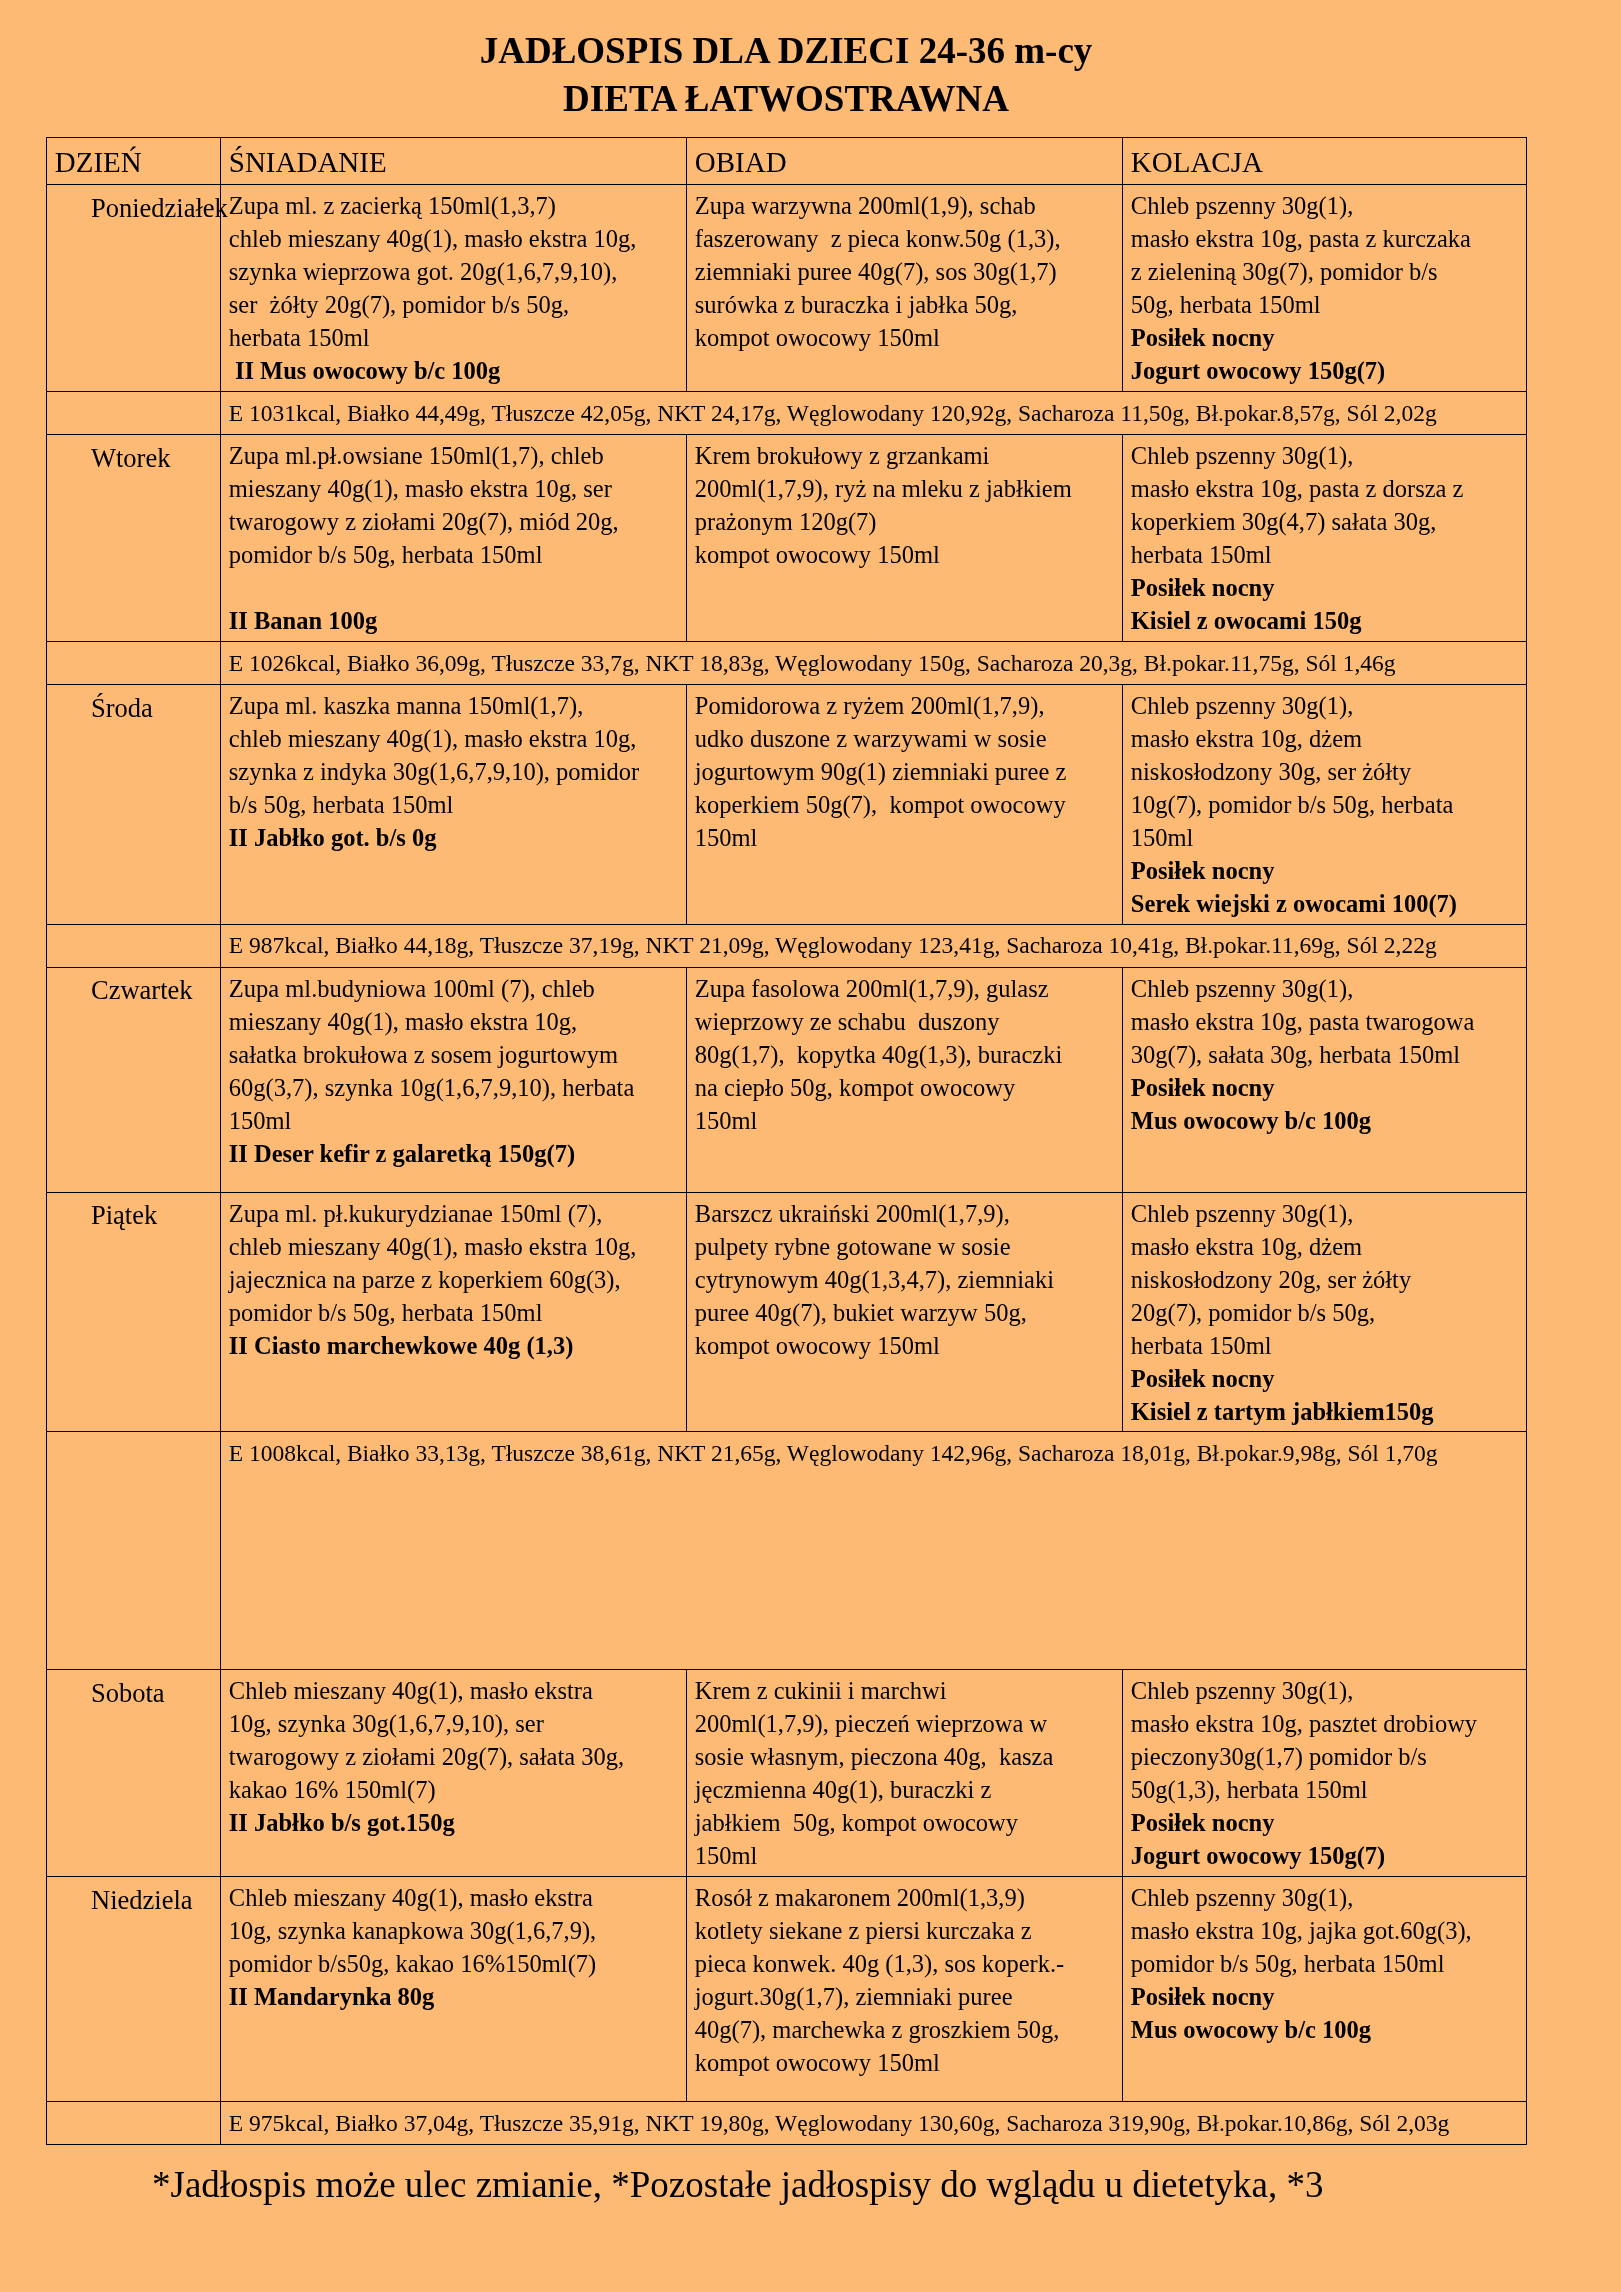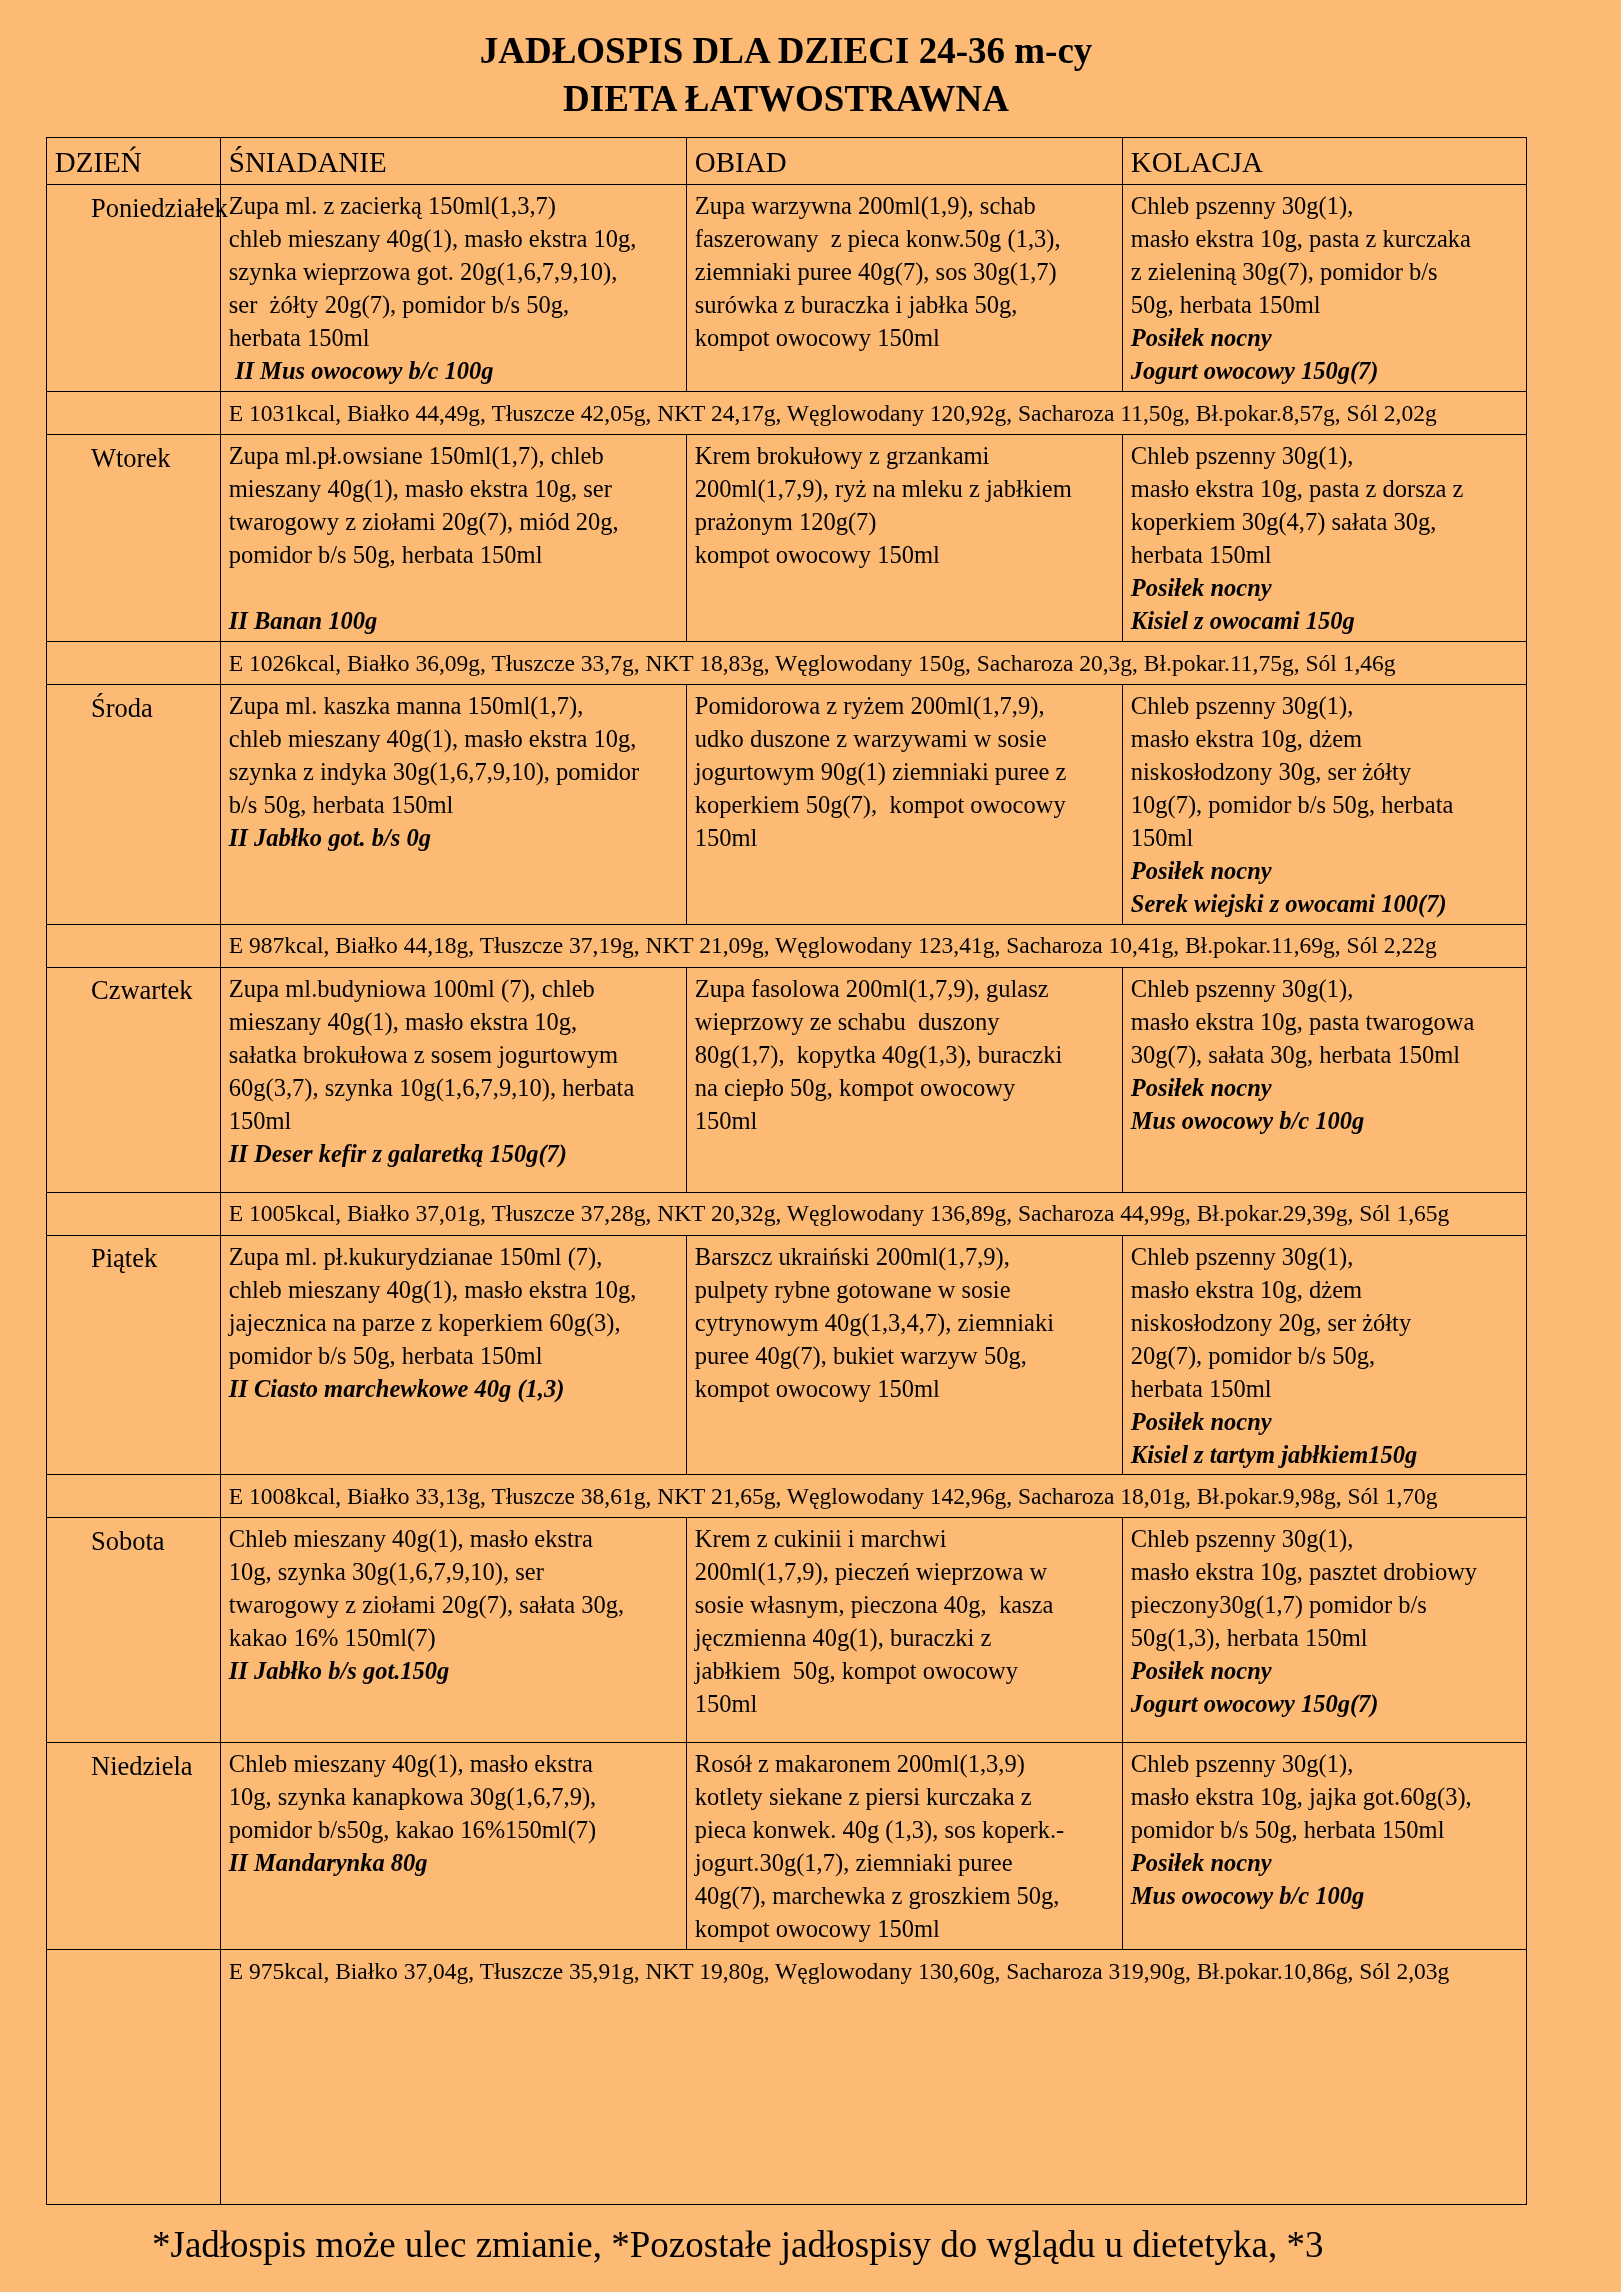--- a/index.html
+++ b/index.html
@@ -52,21 +52,21 @@
   td.day-cell {
     font-size: 26.5px;
     padding-top: 7.8px;
     padding-left: 44px;
   }
   .cell-text {
     white-space: pre-wrap;
     font-size: 24.5px;
     line-height: 33px;
   }
-  .bold { font-weight: bold; font-style: italic; }
+  .bold { font-weight: bold; }
   tr.summary-row { height: 43px; }
   tr.summary-row td {
     font-size: 23.5px;
     padding-top: 7.8px;
     white-space: nowrap;
     overflow: hidden;
   }
   
   tbody tr:nth-child(1)  { height: 203px; }
   tbody tr:nth-child(3)  { height: 204px; }
@@ -213,24 +213,20 @@
 150ml</div>
           </td>
           <td class="meal-cell">
             <div class="cell-text">Chleb pszenny 30g(1),
 masło ekstra 10g, pasta twarogowa
 30g(7), sałata 30g, herbata 150ml</div>
             <div class="cell-text bold">Posiłek nocny
 Mus owocowy b/c 100g</div>
           </td>
         </tr>
-        <tr class="summary-row">
-          <td></td>
-          <td colspan="3">E 1005kcal, Białko 37,01g, Tłuszcze 37,28g, NKT 20,32g, Węglowodany 136,89g, Sacharoza 44,99g, Bł.pokar.29,39g, Sól 1,65g</td>
-        </tr>
         <tr class="day-row">
           <td class="day-cell">Piątek</td>
           <td class="meal-cell">
             <div class="cell-text">Zupa ml. pł.kukurydzianae 150ml (7),
 chleb mieszany 40g(1), masło ekstra 10g,
 jajecznica na parze z koperkiem 60g(3),
 pomidor b/s 50g, herbata 150ml</div>
             <div class="cell-text bold">II Ciasto marchewkowe 40g (1,3)</div>
           </td>
           <td class="meal-cell">

